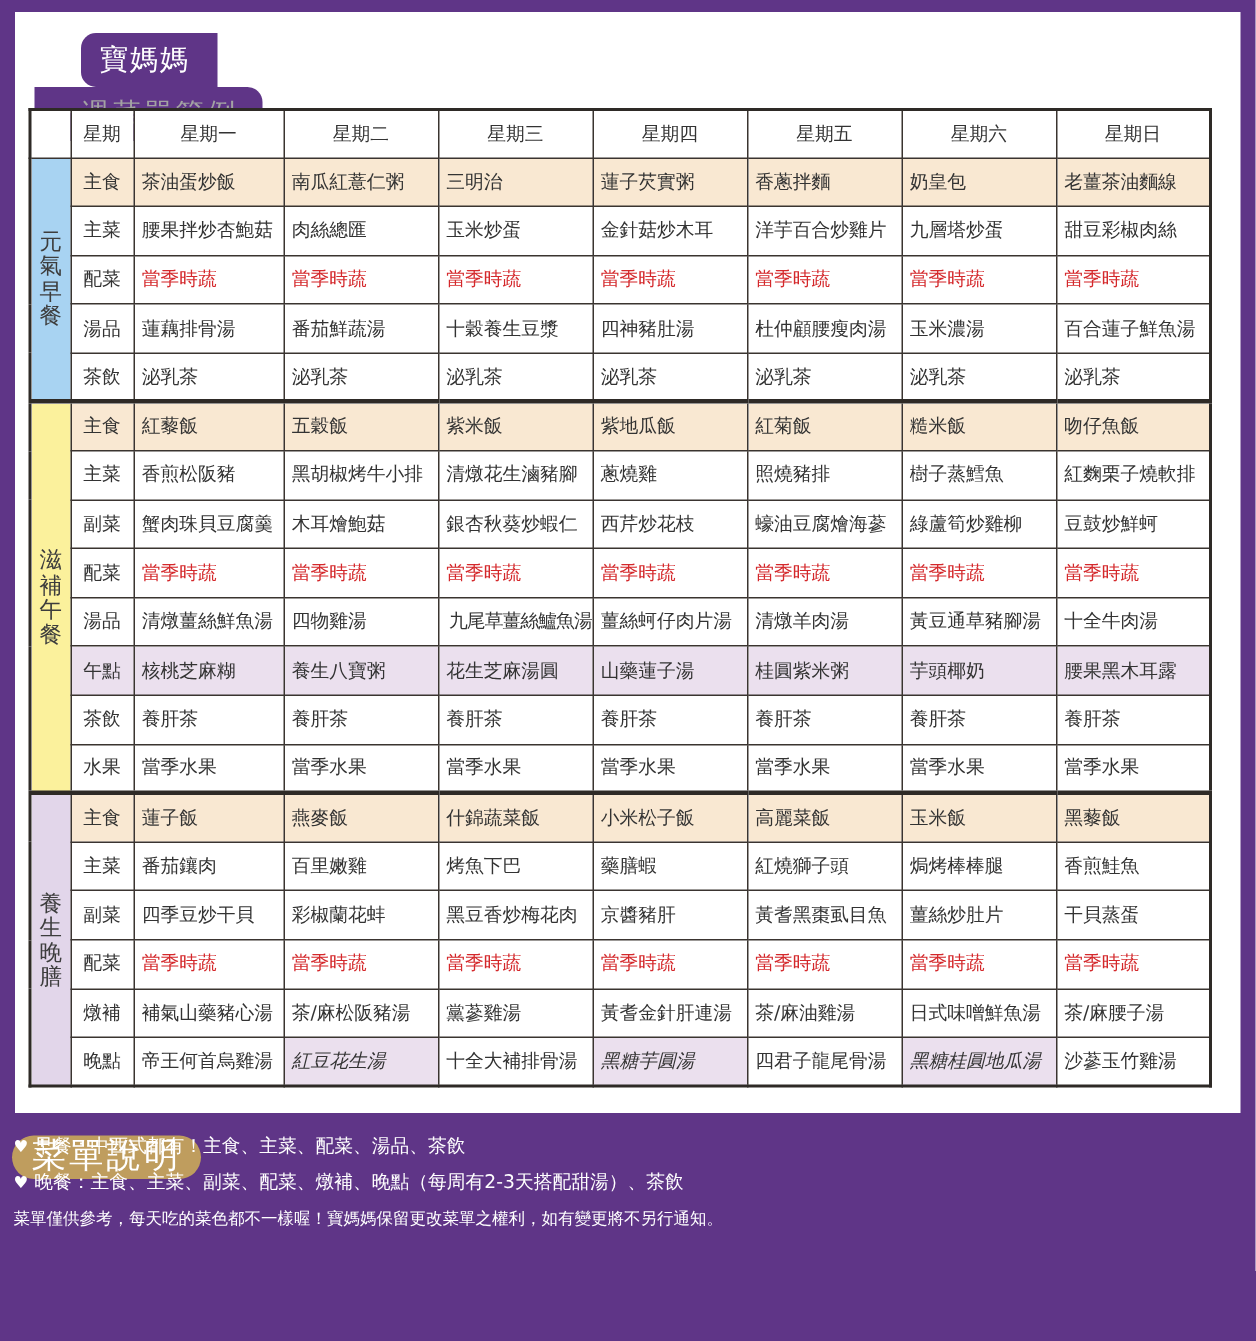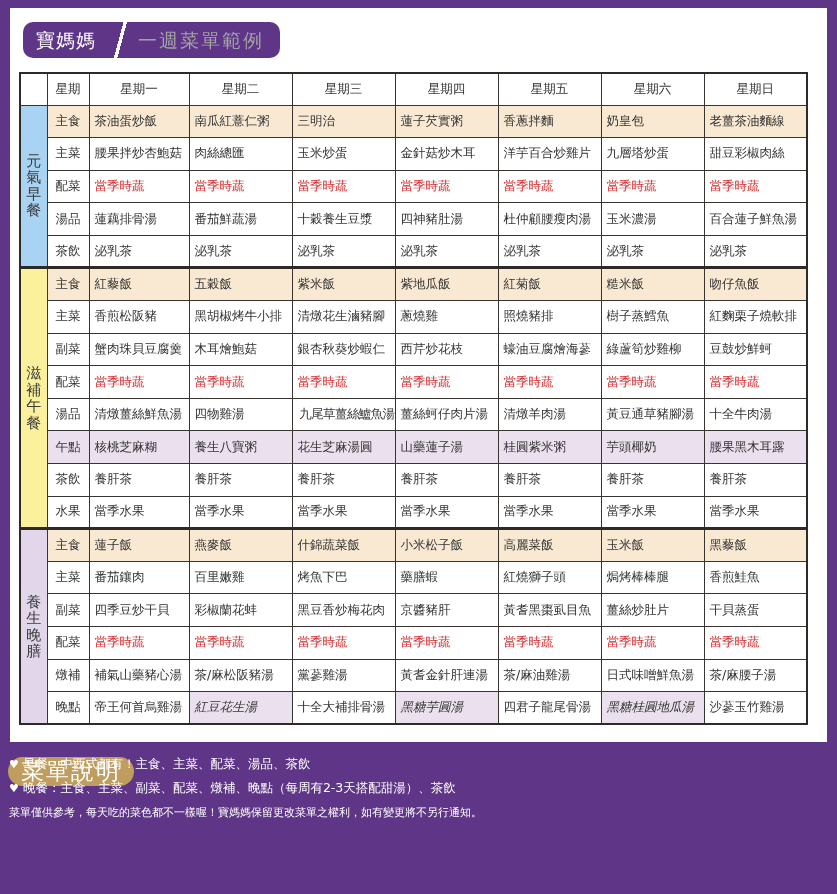--- a/index.html
+++ b/index.html
@@ -14,20 +14,21 @@
     left: 10px; top: 8px;
     width: 817px; height: 734px;
     background: #ffffff;
   }
   .title-pill {
     position: absolute;
     left: 13px; top: 14px;
     height: 36px;
     display: flex;
     align-items: center;
+    flex-direction: column;
   }
   .title-left {
     background: #5f3587;
     color: #ffffff;
     height: 36px;
     padding: 0 18px 0 13px;
     border-radius: 10px 0 0 10px;
     font-size: 19px;
     line-height: 36px;
     letter-spacing: 1px;

